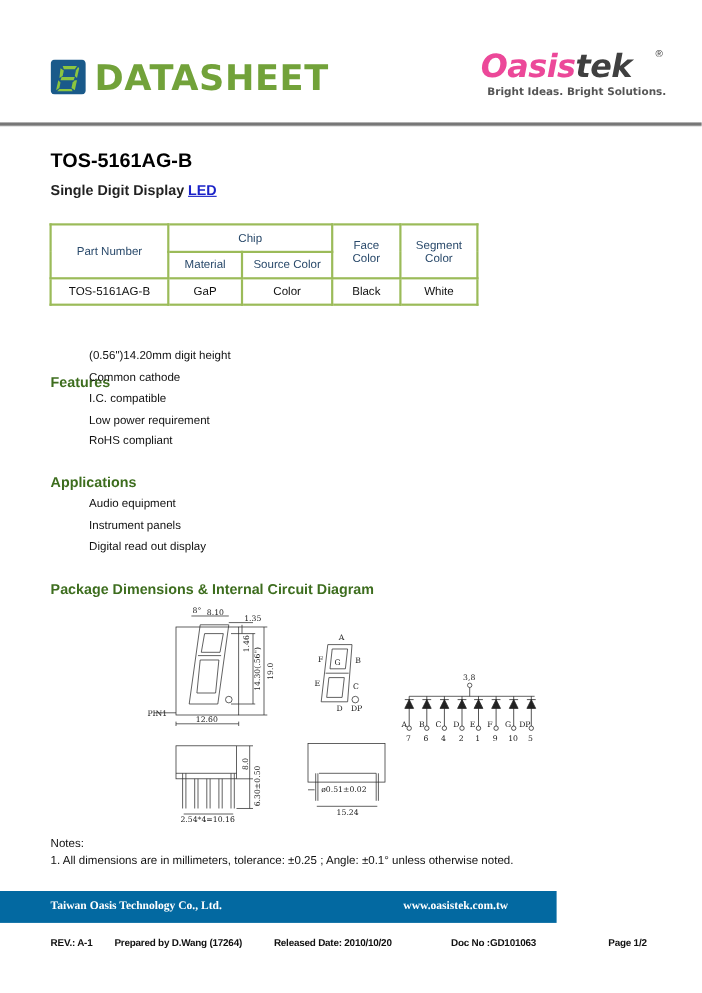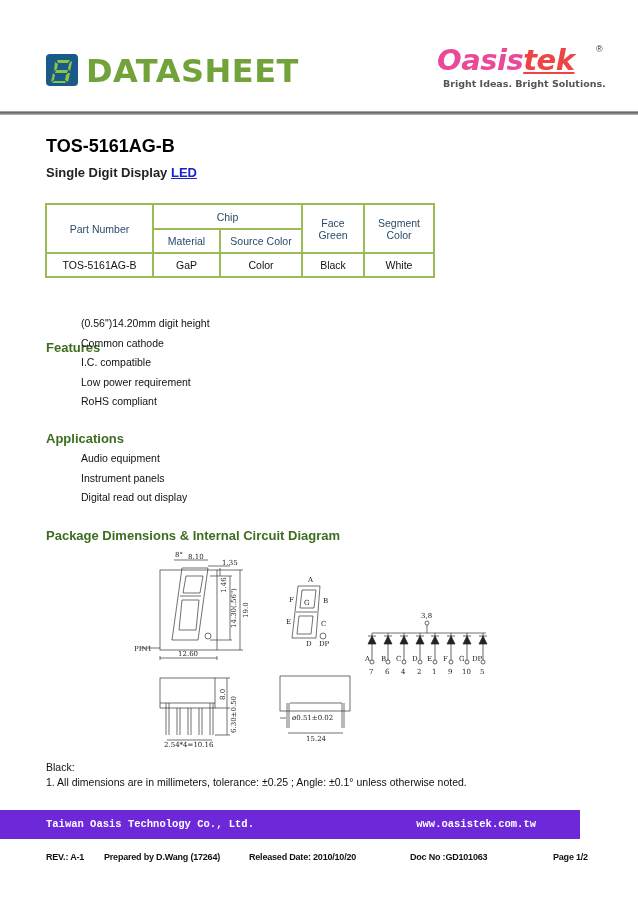--- a/index.html
+++ b/index.html
@@ -5,21 +5,21 @@
     * { box-sizing: border-box; margin: 0; padding: 0; }
     html, body { width: 638px; height: 903px; background: #ffffff; overflow: hidden; }
     body { position: relative; font-family: "Liberation Sans", sans-serif; color: #111; }
 
     
     .hdr-logo { position: absolute; left: 46px; top: 54px; width: 32px; height: 32px; }
     .hdr-title { position: absolute; left: 86px; top: 52px; font-family: "DejaVu Sans", sans-serif; font-weight: bold; font-size: 32px; letter-spacing: 0.5px; color: #72a23a; line-height: 38px; }
     .brand { position: absolute; left: 437px; top: 44px; width: 180px; }
     .brand-name { font-family: "DejaVu Sans", sans-serif; font-weight: bold; font-style: italic; font-size: 29px; line-height: 32px; letter-spacing: -0.5px; }
     .brand-name .g { color: #ec4899; }
-    .brand-name .b { color: #ef4444; text-decoration: underline; }
+    .brand-name .b { color: #404040; }
     .brand-reg { position: absolute; left: 159px; top: 0px; font-size: 9px; color: #333; }
     .brand-tag { font-family: "DejaVu Sans", sans-serif; font-weight: bold; font-size: 9.5px; color: #555; margin-left: 6px; margin-top: 2px; white-space: nowrap; }
     .hdr-rule { position: absolute; left: 0; top: 111px; width: 638px; height: 4px; background: linear-gradient(#bbb, #666 40%, #888 70%, #ccc); }
 
     
     .part-title { position: absolute; left: 46px; top: 136px; font-weight: bold; font-size: 18px; color: #000; }
     .subtitle { position: absolute; left: 46px; top: 165px; font-weight: bold; font-size: 13px; color: #222; }
     .subtitle a { color: #1a22c8; text-decoration: underline; }
 
     
@@ -32,21 +32,21 @@
     .list { position: absolute; left: 81px; font-size: 10.5px; color: #111; }
     .list div { height: 19.5px; line-height: 14px; }
 
     
     .diagram { position: absolute; left: 130px; top: 548px; width: 370px; height: 205px; }
 
     
     .notes { position: absolute; left: 46px; top: 760px; font-size: 10.5px; color: #111; line-height: 15px; }
 
     
-    .band { position: absolute; left: 0; top: 810px; width: 580px; height: 29px; background: #6d28d9; color: #fff; font-family: Liberation Mono, monospace; font-weight: bold; font-size: 10.5px; }
+    .band { position: absolute; left: 0; top: 810px; width: 506px; height: 29px; background: #0369a1; color: #fff; font-family: Liberation Serif, serif; font-weight: bold; font-size: 10.5px; }
     .band .co { position: absolute; left: 46px; top: 8px; }
     .band .web { position: absolute; right: 44px; top: 8px; }
     .meta { position: absolute; top: 852px; font-weight: bold; font-size: 9px; color: #111; white-space: nowrap; letter-spacing: -0.2px; }
   </style>
 </head>
 <body>
 
 <div class="hdr-logo">
   <svg width="32" height="32" viewBox="0 0 32 32">
     <rect x="0" y="0" width="32" height="32" rx="4" fill="#1a5a8a"></rect>
@@ -71,21 +71,21 @@
 <div class="hdr-rule"></div>
 
 <div class="part-title">TOS-5161AG-B</div>
 <div class="subtitle"><span>Single Digit Display </span><a>LED</a></div>
 
 <table class="spec">
   <tbody>
       <tr style="height:25px;">
     <td rowspan="2" style="width:107px;">Part Number</td>
     <td colspan="2">Chip</td>
-    <td rowspan="2" style="width:62px; padding:0 10px;">Face Green</td>
+    <td rowspan="2" style="width:62px; padding:0 10px;">Face Color</td>
     <td rowspan="2" style="width:70px; padding:0 12px;">Segment Color</td>
   </tr>
   <tr style="height:24px;">
     <td style="width:67px;">Material</td>
     <td style="width:82px;">Source Color</td>
   </tr>
   <tr style="height:24px;">
     <td class="val">TOS-5161AG-B</td>
     <td class="val">GaP</td>
     <td class="val">Color</td>
@@ -263,21 +263,21 @@
   <text x="255" y="126">6</text>
   <text x="271" y="126">4</text>
   <text x="287" y="126">2</text>
   <text x="302" y="126">1</text>
   <text x="318" y="126">9</text>
   <text x="332" y="126">10</text>
   <text x="350" y="126">5</text>
 </svg>
 
 <div class="notes">
-  <div>Black:</div>
+  <div>Notes:</div>
   <div>1. All dimensions are in millimeters, tolerance: ±0.25 ; Angle: ±0.1° unless otherwise noted.</div>
 </div>
 
 <div class="band">
   <span class="co">Taiwan Oasis Technology Co., Ltd.</span>
   <span class="web">www.oasistek.com.tw</span>
 </div>
 <div class="meta" style="left:46px;">REV.: A-1</div>
 <div class="meta" style="left:104px;">Prepared by D.Wang (17264)</div>
 <div class="meta" style="left:249px;">Released Date: 2010/10/20</div>

